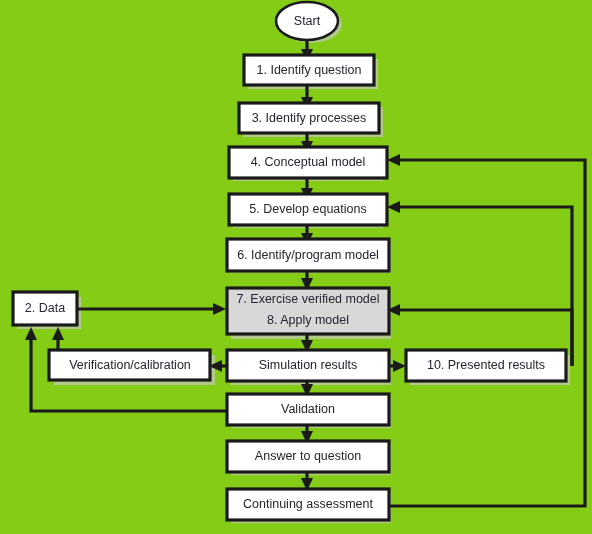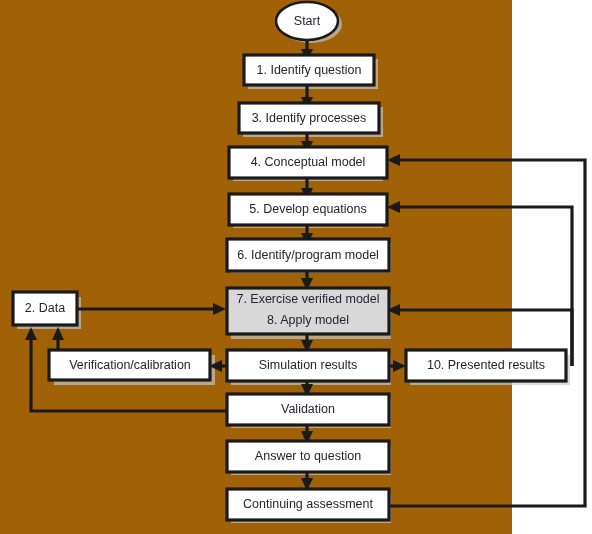--- a/index.html
+++ b/index.html
@@ -8,23 +8,23 @@
     background: #ffffff;
   }
   body {
     width: 592px;
     height: 534px;
     font-family: "Liberation Sans", sans-serif;
     overflow: hidden;
   }
   #flowchart-root {
     position: relative;
-    width: 512px;
+    width: 592px;
     height: 534px;
-    background: #a16207;
+    background: #84cc16;
   }
   svg.chart-svg {
     position: absolute;
     left: 0;
     top: 0;
     width: 592px;
     height: 534px;
   }
   .node-label {
     font-family: "Liberation Sans", sans-serif;

